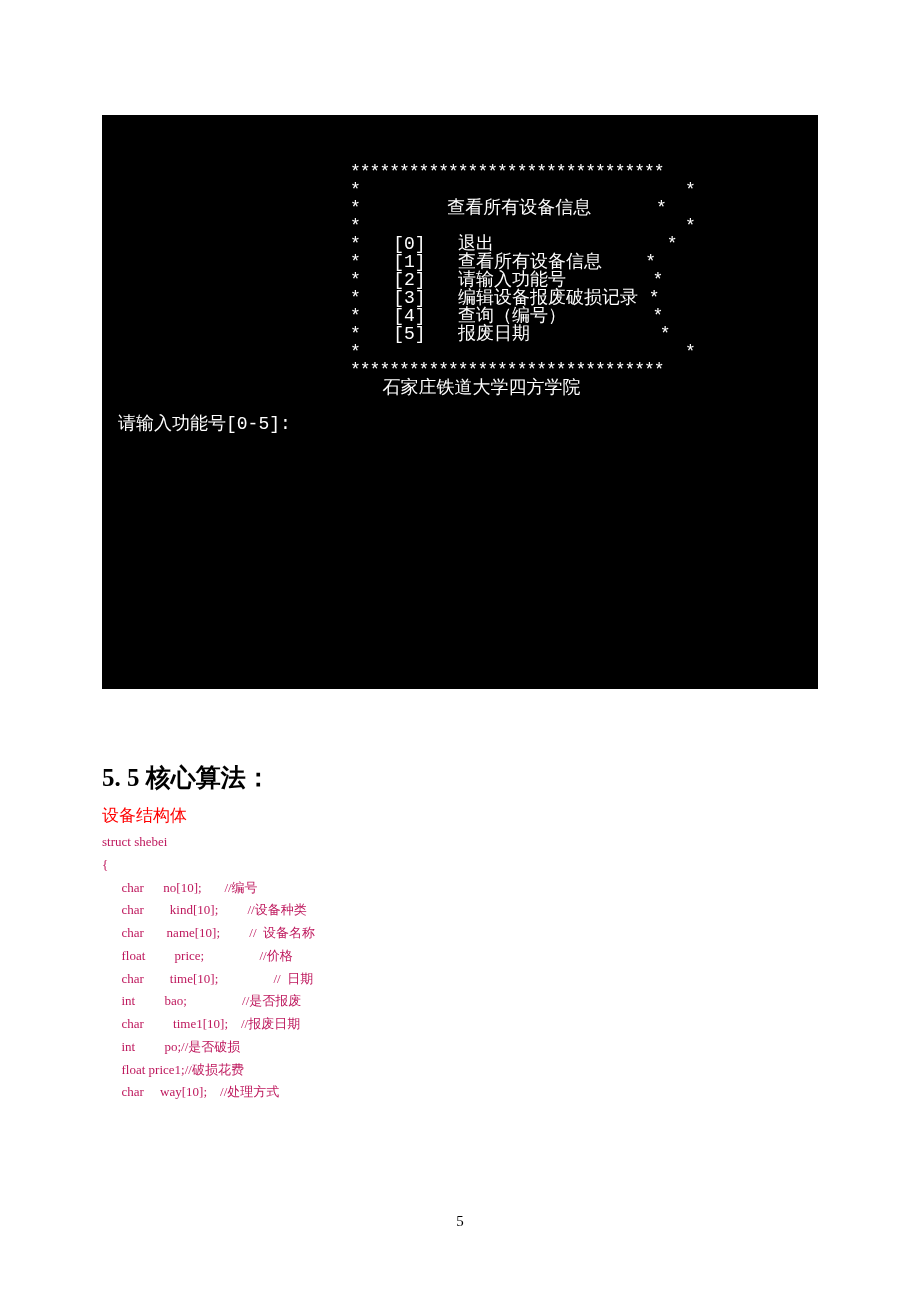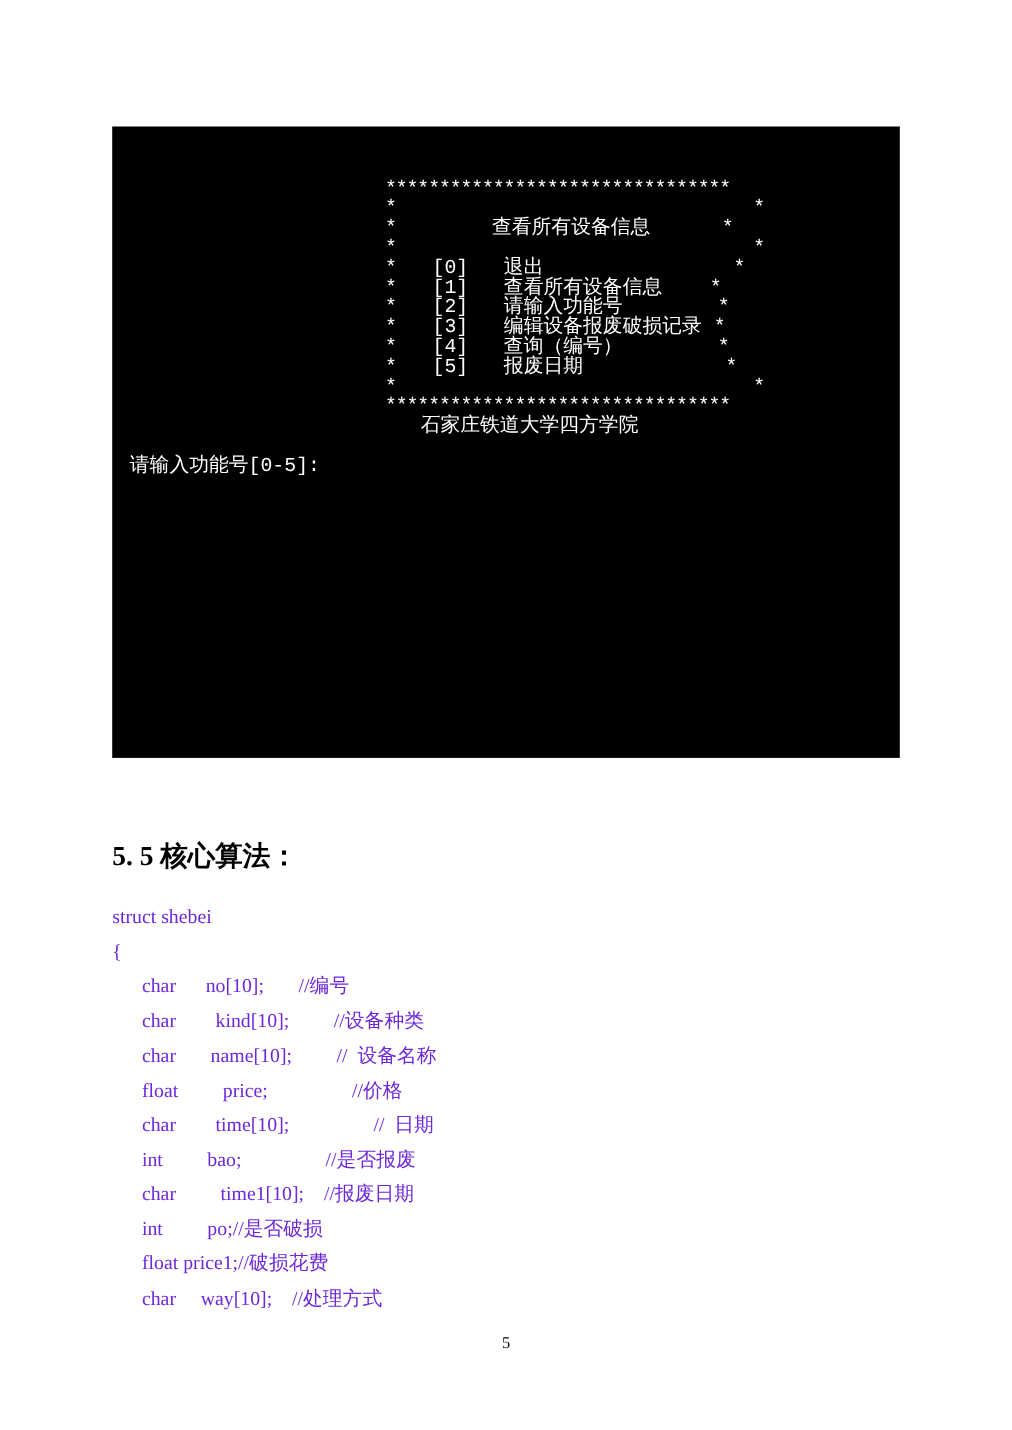--- a/index.html
+++ b/index.html
@@ -36,32 +36,32 @@
     padding-left: 16px;
   }
   .section {
     margin-top: 72px;
   }
   .section-heading {
     font-family: "Times New Roman", "SimSun", serif;
     font-size: 25px;
     font-weight: bold;
     color: #000;
-    margin-bottom: 24px;
+    margin-bottom: 10px;
   }
   .subhead {
     color: #ff0000;
     font-size: 17px;
     font-family: "SimSun", serif;
     margin-bottom: 4px;
   }
   .code-text {
     font-family: "Times New Roman", "SimSun", serif;
-    font-size: 18px;
-    color: #6d28d9;
+    font-size: 13px;
+    color: #be185d;
     line-height: 1.75;
     white-space: pre;
   }
   .page-number {
     position: absolute;
     bottom: 70px;
     left: 0;
     width: 100%;
     text-align: center;
     font-family: "Times New Roman", serif;
@@ -86,20 +86,21 @@
 <span>*</span>   <span>[4]</span>   <span>查询（编号）</span>        <span>*</span>
 <span>*</span>   <span>[5]</span>   <span>报废日期</span>            <span>*</span>
 <span>*</span>                              <span>*</span>
 <span class="star-row">********************************</span>
    <span>石家庄铁道大学四方学院</span></div>
 <span class="prompt">请输入功能号[0-5]:</span>
 </div>
 
   <div class="section">
     <div class="section-heading">5. 5 核心算法：</div>
+    <div class="subhead">设备结构体</div>
     <div class="code-text"><span>struct shebei</span>
 <span>{</span>
 <span>      char      no[10];       //编号</span>
 <span>      char        kind[10];         //设备种类</span>
 <span>      char       name[10];         //  设备名称</span>
 <span>      float         price;                 //价格</span>
 <span>      char        time[10];                 //  日期</span>
 <span>      int         bao;                 //是否报废</span>
 <span>      char         time1[10];    //报废日期</span>
 <span>      int         po;//是否破损</span>

